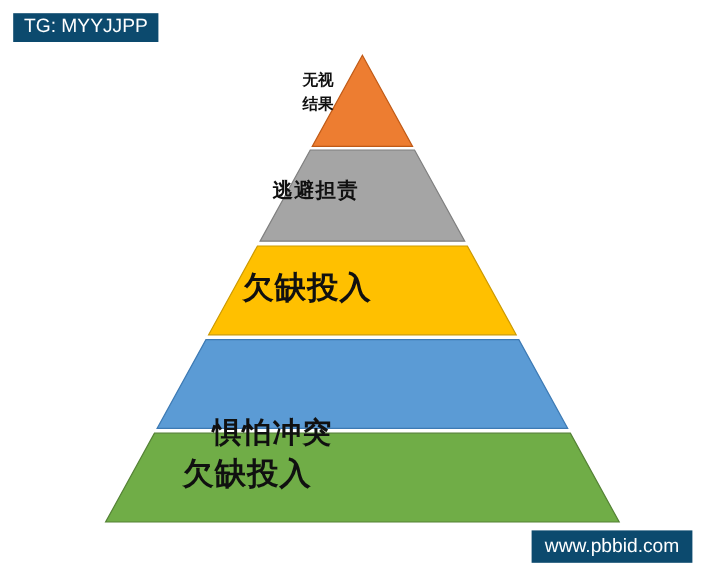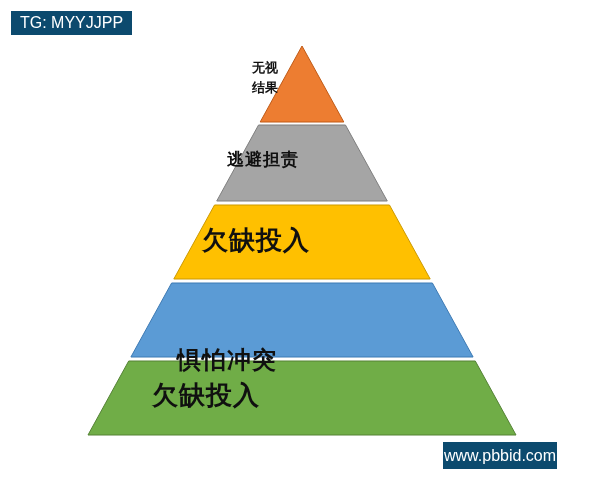--- a/index.html
+++ b/index.html
@@ -86,21 +86,21 @@
     left: 11px;
     top: 11px;
     height: 24px;
     padding: 0 9px;
     font-size: 16px;
   }
   #watermark-bottom {
     left: 443px;
     top: 442px;
     height: 27px;
-    padding: 0 1px;
+    padding: 0 11px;
     font-size: 16px;
   }
 </style>
 </head>
 <body>
 
 <div id="canvas">
 
   <svg id="pyramid-figure" viewBox="0 0 600 480" xmlns="http://www.w3.org/2000/svg">
     <g id="pyramid-tiers">

